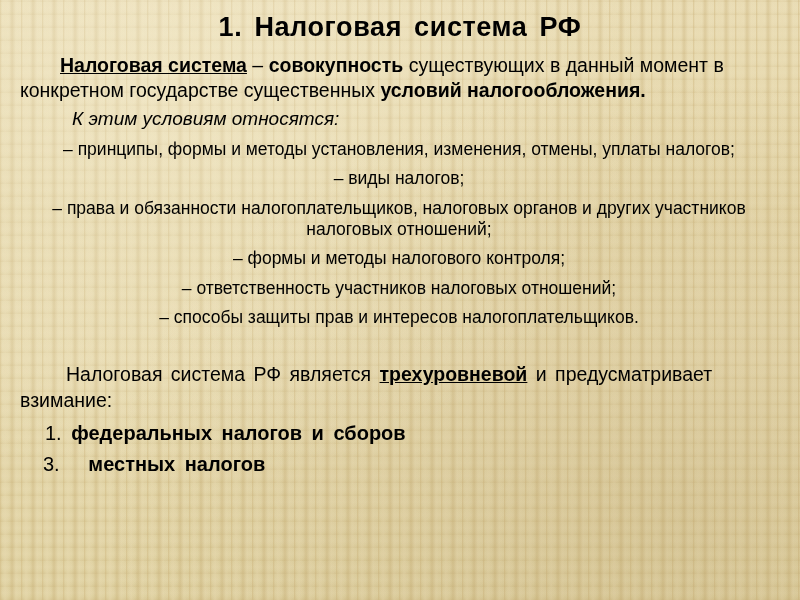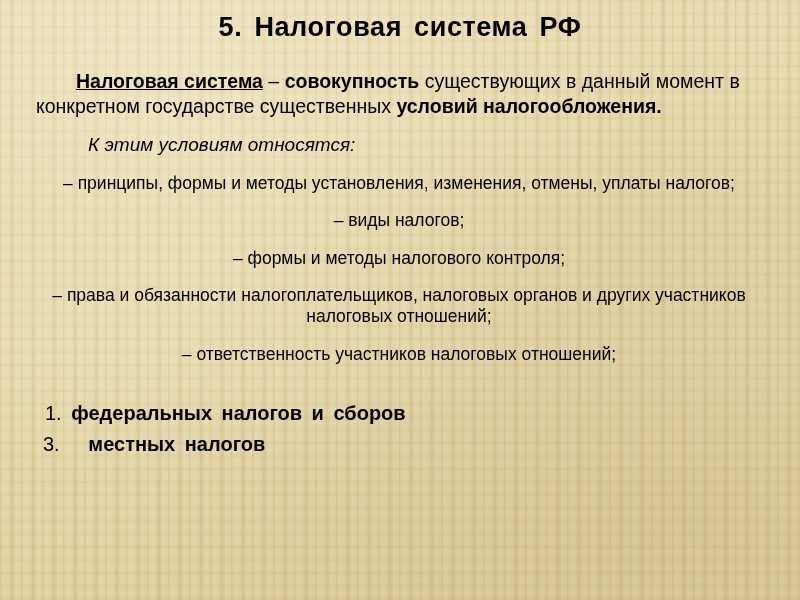--- a/index.html
+++ b/index.html
@@ -54,21 +54,21 @@
     font-weight: bold;
     color: #000;
     padding-top: 12px;
     letter-spacing: 0.6px;
     word-spacing: 4px;
   }
   .body-block {
     padding: 10px 22px 0 20px;
   }
   p {
-    margin: 16px;
+    margin: 0;
     color: #000;
   }
   .para1 {
     font-size: 19.5px;
     line-height: 1.26;
     text-indent: 40px;
     margin-bottom: 6px;
   }
   .para1 .u-bold {
     font-weight: bold;
@@ -122,38 +122,40 @@
   .ni1 { padding-left: 12px; }
   .ni2 { padding-left: 8px; }
   .ni3 { padding-left: 10px; }
 </style>
 </head>
 <body>
 
 <div class="slide">
   <div class="content">
 
-    <div class="title">5. Налоговая  система  РФ</div>
+    <div class="title">1. Налоговая  система  РФ</div>
 
     <div class="body-block">
 
       <p class="para1"><span class="u-bold">Налоговая система</span><span> – </span><span class="b">совокупность</span><span> существующих в данный момент в конкретном государстве существенных </span><span class="b">условий налогообложения.</span></p>
 
       <p class="para2">К этим условиям относятся:</p>
 
       <div class="dash-list">
         <p>– принципы, формы и методы установления, изменения, отмены, уплаты налогов;</p>
         <p>– виды налогов;</p>
+        <p>– права и обязанности налогоплательщиков, налоговых органов и других участников налоговых отношений;</p>
         <p>– формы и методы налогового контроля;</p>
-        <p>– права и обязанности налогоплательщиков, налоговых органов и других участников налоговых отношений;</p>
         <p>– ответственность участников налоговых отношений;</p>
+        <p>– способы защиты прав и интересов налогоплательщиков.</p>
       </div>
 
       <div class="spacer"></div>
 
+      <p class="para3"><span>Налоговая  система  РФ является  </span><span class="u-bold">трехуровневой</span><span> и предусматривает  взимание:</span></p>
 
       <div class="num-list">
         <p class="ni1"><span class="idx">1.</span> <span>федеральных  налогов  и  сборов</span></p>
         <p class="ni3"><span class="idx">3.</span>&nbsp;&nbsp; <span>местных  налогов</span></p>
       </div>
 
     </div>
   </div>
 </div>
 

